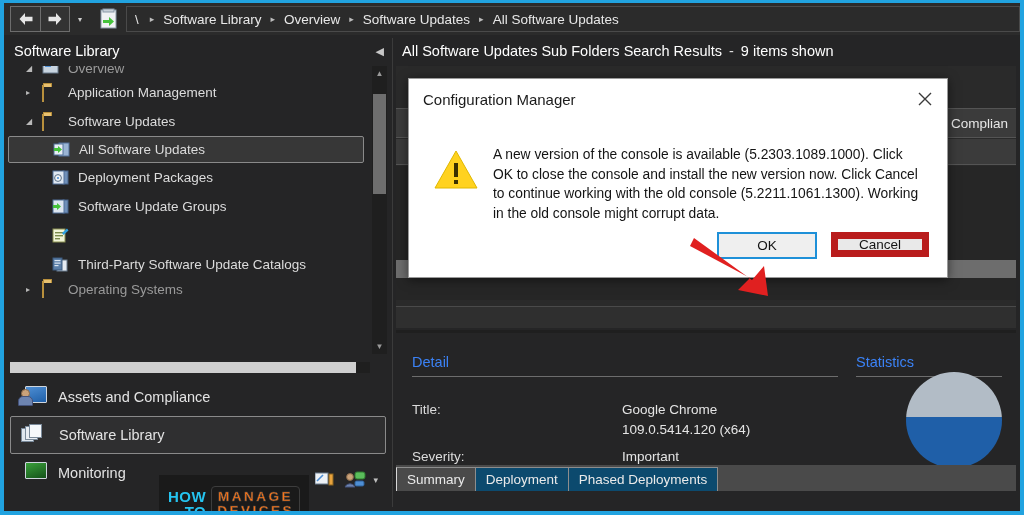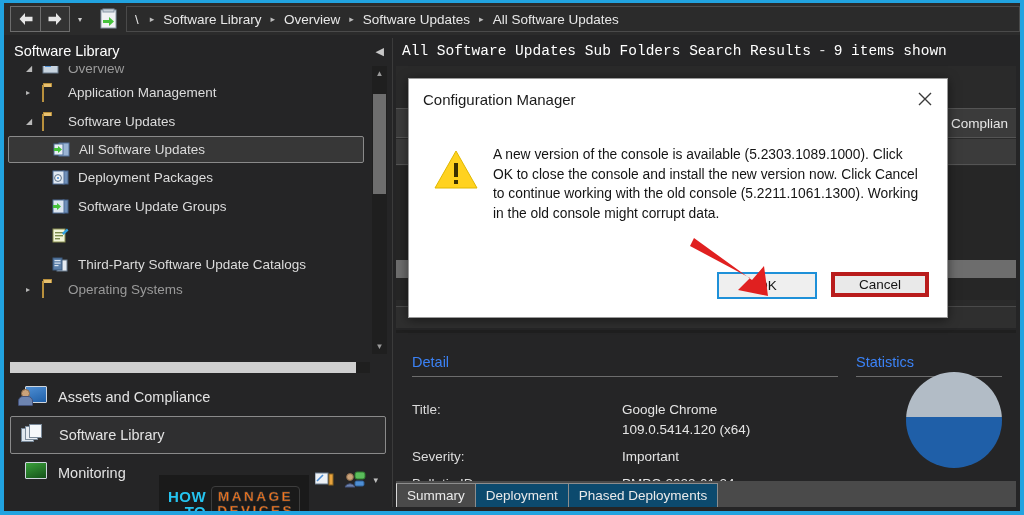--- a/index.html
+++ b/index.html
@@ -232,21 +232,21 @@
 
   
   .rightpane {
     position: absolute; left: 390px; top: 38px; right: 4px; bottom: 4px;
     background: #252526;
     overflow: hidden;
   }
   .results-header {
     height: 26px; display: flex; align-items: center;
     padding-left: 8px;
-    color: #ffffff; font-size: 14.5px; white-space: nowrap; font-family: Liberation Mono, monospace;
+    color: #ffffff; font-size: 14.5px; white-space: nowrap;
   }
   .results-header .dash { padding: 0 7px; color: #dcdcdc; }
   .grid-area {
     position: absolute; left: 2px; right: 0; top: 28px; height: 262px;
     background: #2a2a2a;
   }
   .grid-colheader {
     position: absolute; right: 0; top: 42px;
     height: 30px; left: 0;
     background: #3b3b3b;
@@ -300,41 +300,41 @@
     font-size: 13.5px; line-height: 20px; margin-top: 7px;
   }
   .dp-label { flex: 0 0 210px; color: #dcdcdc; }
   .dp-value { color: #e4e4e4; }
   .pie {
     position: absolute; right: 14px; top: 38px;
     width: 96px; height: 96px; border-radius: 50%;
     background: linear-gradient(to bottom, #b2bcc6 0%, #b2bcc6 47%, #1f5fa8 47%, #1f5fa8 100%);
   }
   .tabstrip {
-    position: absolute; left: 2px; right: 0; bottom: 0;
+    position: absolute; left: 2px; right: 0; bottom: 16px;
     height: 26px; background: #4a4a4a;
     display: flex; align-items: flex-end;
   }
   .tab {
     height: 24px; padding: 0 10px;
     display: flex; align-items: center;
     color: #eaeaea; font-size: 13.5px;
     border-left: 1px solid #8d8d8d;
     border-right: 1px solid #8d8d8d;
     border-top: 1px solid #8d8d8d;
     background: #0c4a6e;
     margin-right: -1px;
     white-space: nowrap;
   }
   .tab.active { background: #4a4a4a; border-left-color: #d8d8d8; }
 
   
   .dialog {
     position: absolute; left: 404px; top: 78px;
-    width: 540px; height: 240px;
+    width: 540px; height: 200px;
     background: #ffffff;
     border: 1px solid #9a9a9a;
     box-shadow: 0 2px 10px rgba(0,0,0,0.5);
     z-index: 50;
   }
   .dlg-title {
     height: 40px; display: flex; align-items: center;
     padding-left: 14px;
   }
   .dlg-title-text { color: #1b1b1b; font-size: 15px; }
@@ -353,21 +353,21 @@
     color: #141414; font-size: 13.8px; line-height: 19.5px;
     max-width: 430px;
   }
   .dlg-buttons {
     position: absolute; right: 18px; bottom: 18px;
     display: flex; gap: 14px;
   }
   .dlg-btn {
     width: 98px; height: 25px;
     background: #e9e9e9;
-    border: 4px solid #b91c1c;
+    border: 7px solid #b91c1c;
     display: flex; align-items: center; justify-content: center;
     color: #141414; font-size: 13.5px;
   }
   .dlg-btn.primary {
     border: 2px solid #1e90d8;
     background: #efefef;
     width: 100px; height: 27px;
   }
   .red-arrow {
     position: absolute; left: 682px; top: 236px;

